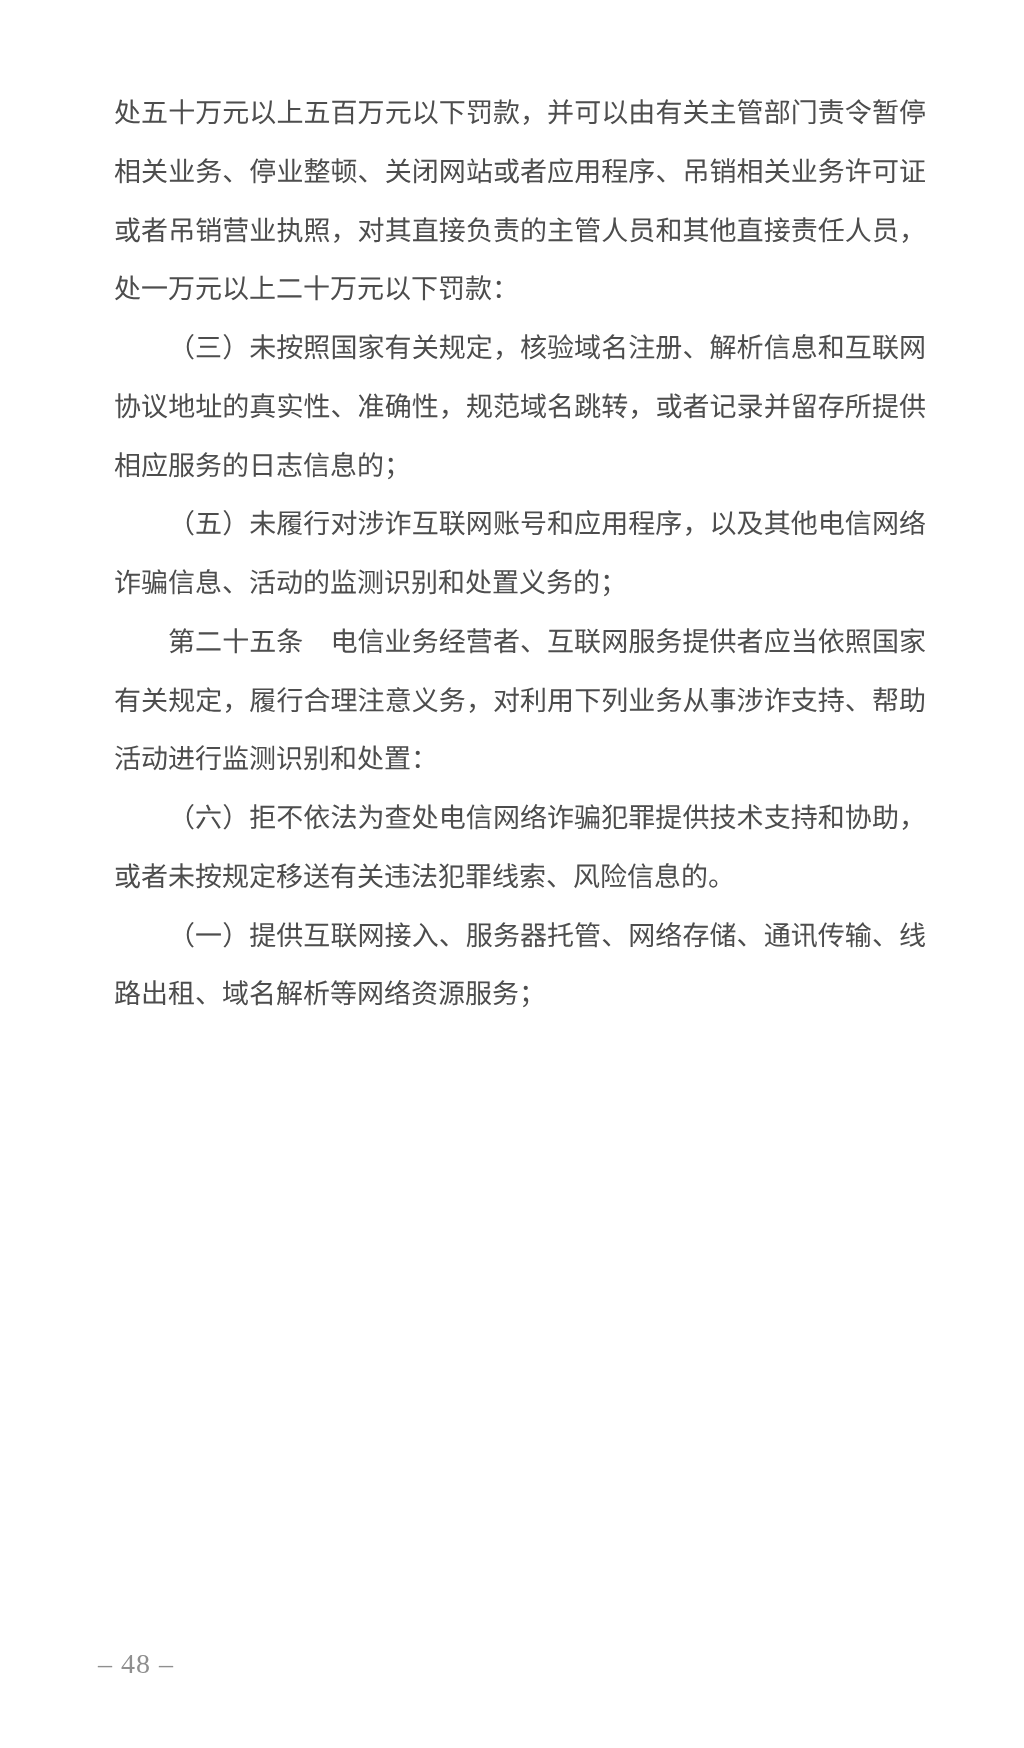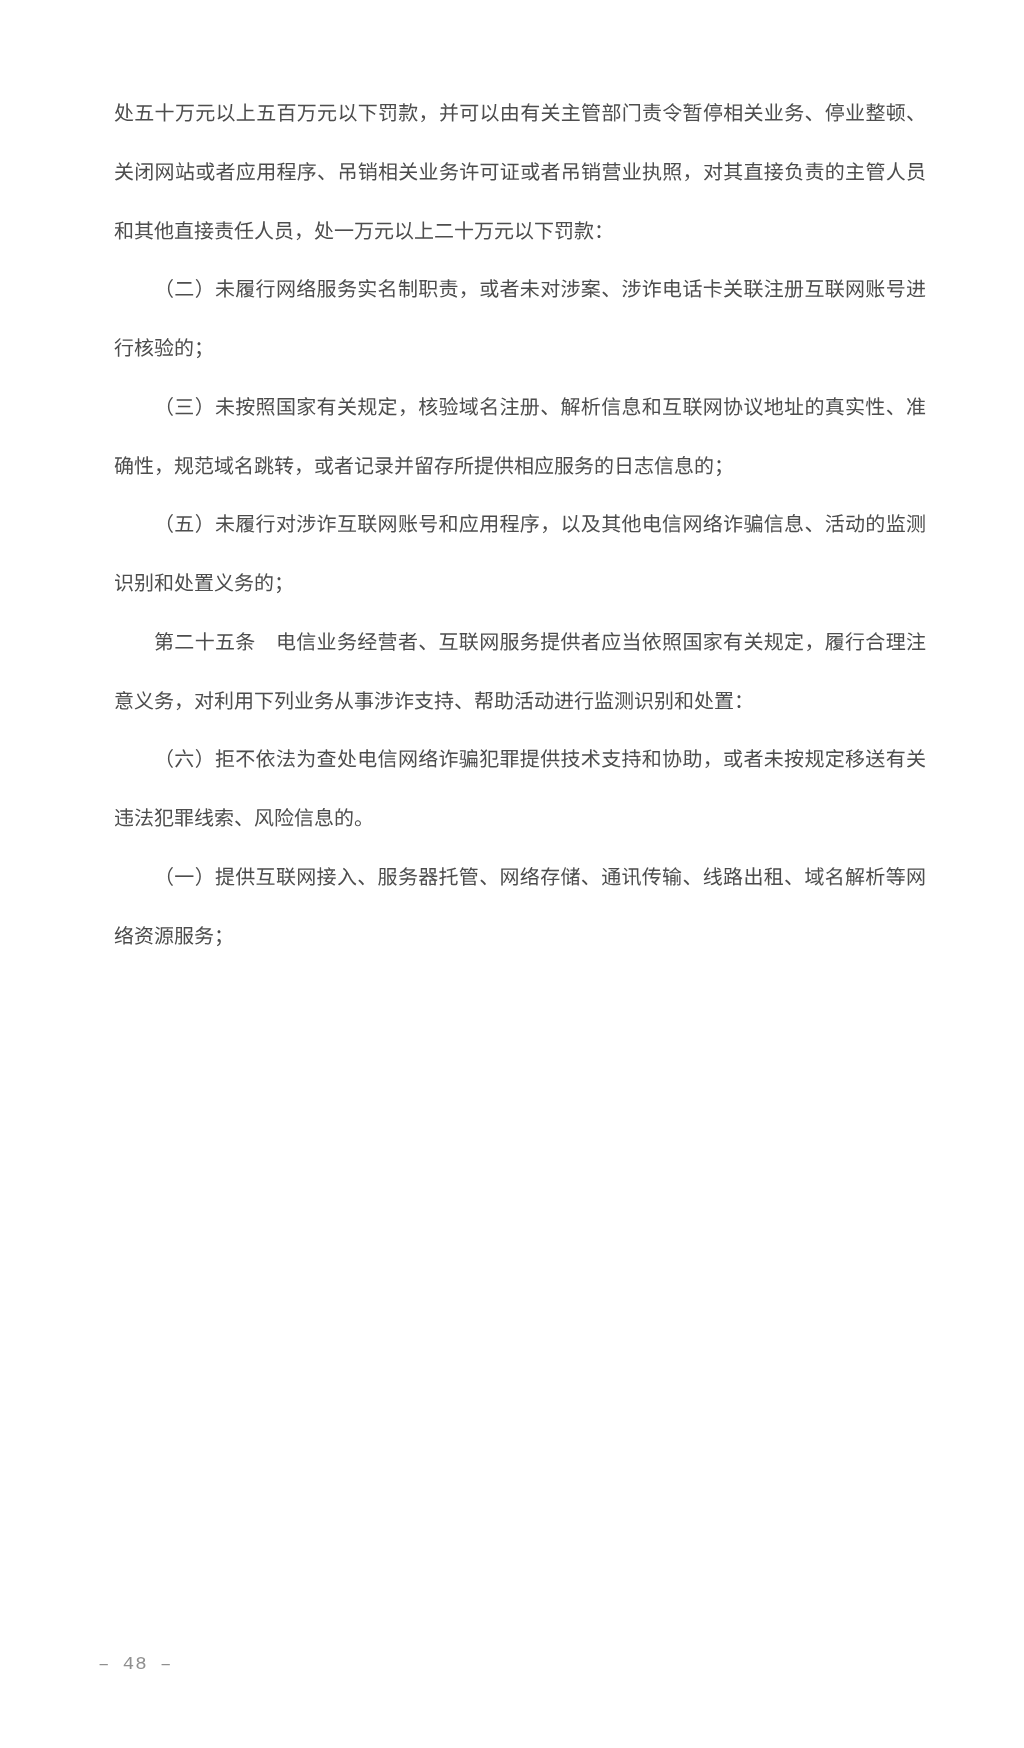--- a/index.html
+++ b/index.html
@@ -18,51 +18,50 @@
   }
   .content {
     position: absolute;
     left: 114px;
     top: 84px;
     width: 812px;
   }
   .para {
     margin: 0;
     padding: 0;
-    font-size: 20px;
+    font-size: 27px;
     line-height: 58.75px;
     font-weight: 400;
     color: #4d4d4d;
     letter-spacing: 0;
     text-align: justify;
     text-justify: inter-character;
     text-indent: 2em;
     word-break: normal;
   }
   .para.no-indent {
     text-indent: 0;
   }
   .page-number {
     position: absolute;
     left: 98px;
     top: 1650px;
-    font-size: 19px;
+    font-size: 28px;
     line-height: 28px;
     color: #8f8f8f;
     letter-spacing: 1px;
-    font-family: Liberation Mono, monospace;
+    font-family: Liberation Serif, serif;
   }
 </style>
 </head>
 <body>
 
 <div class="page">
   <main class="content">
     <p class="para no-indent">处五十万元以上五百万元以下罚款，并可以由有关主管部门责令暂停相关业务、停业整顿、关闭网站或者应用程序、吊销相关业务许可证或者吊销营业执照，对其直接负责的主管人员和其他直接责任人员，处一万元以上二十万元以下罚款：</p>
-    <p class="para">（二）未履行网络服务实名制职责，或者未对涉案、涉诈电话卡关联注册互联网账号进行核验的；</p>
     <p class="para">（三）未按照国家有关规定，核验域名注册、解析信息和互联网协议地址的真实性、准确性，规范域名跳转，或者记录并留存所提供相应服务的日志信息的；</p>
     <p class="para">（五）未履行对涉诈互联网账号和应用程序，以及其他电信网络诈骗信息、活动的监测识别和处置义务的；</p>
     <p class="para">第二十五条　电信业务经营者、互联网服务提供者应当依照国家有关规定，履行合理注意义务，对利用下列业务从事涉诈支持、帮助活动进行监测识别和处置：</p>
     <p class="para">（六）拒不依法为查处电信网络诈骗犯罪提供技术支持和协助，或者未按规定移送有关违法犯罪线索、风险信息的。</p>
     <p class="para">（一）提供互联网接入、服务器托管、网络存储、通讯传输、线路出租、域名解析等网络资源服务；</p>
   </main>
   <div class="page-number">– 48 –</div>
 </div>
 
 </body></html>

